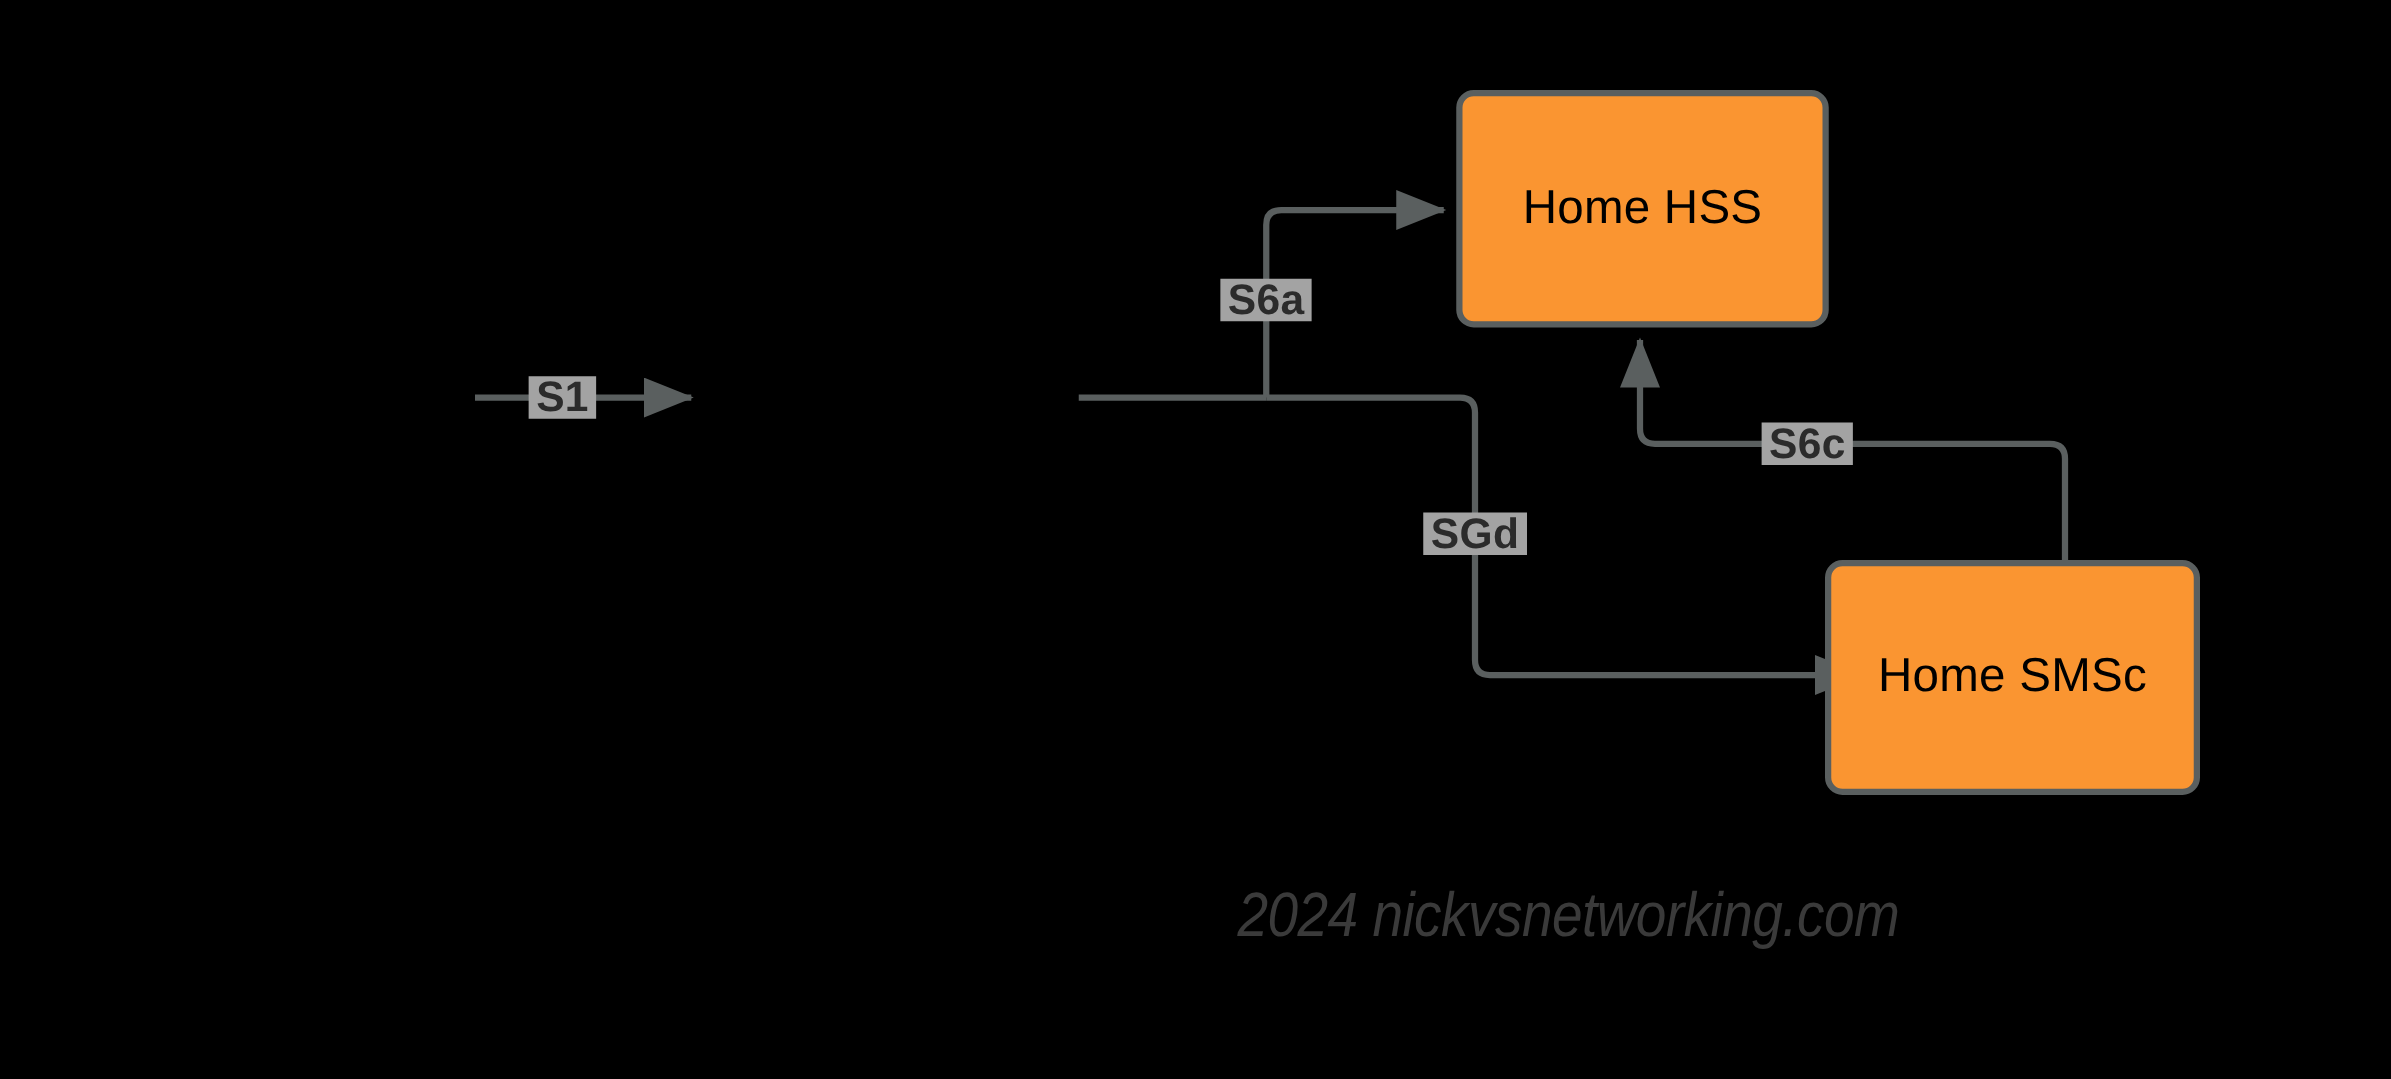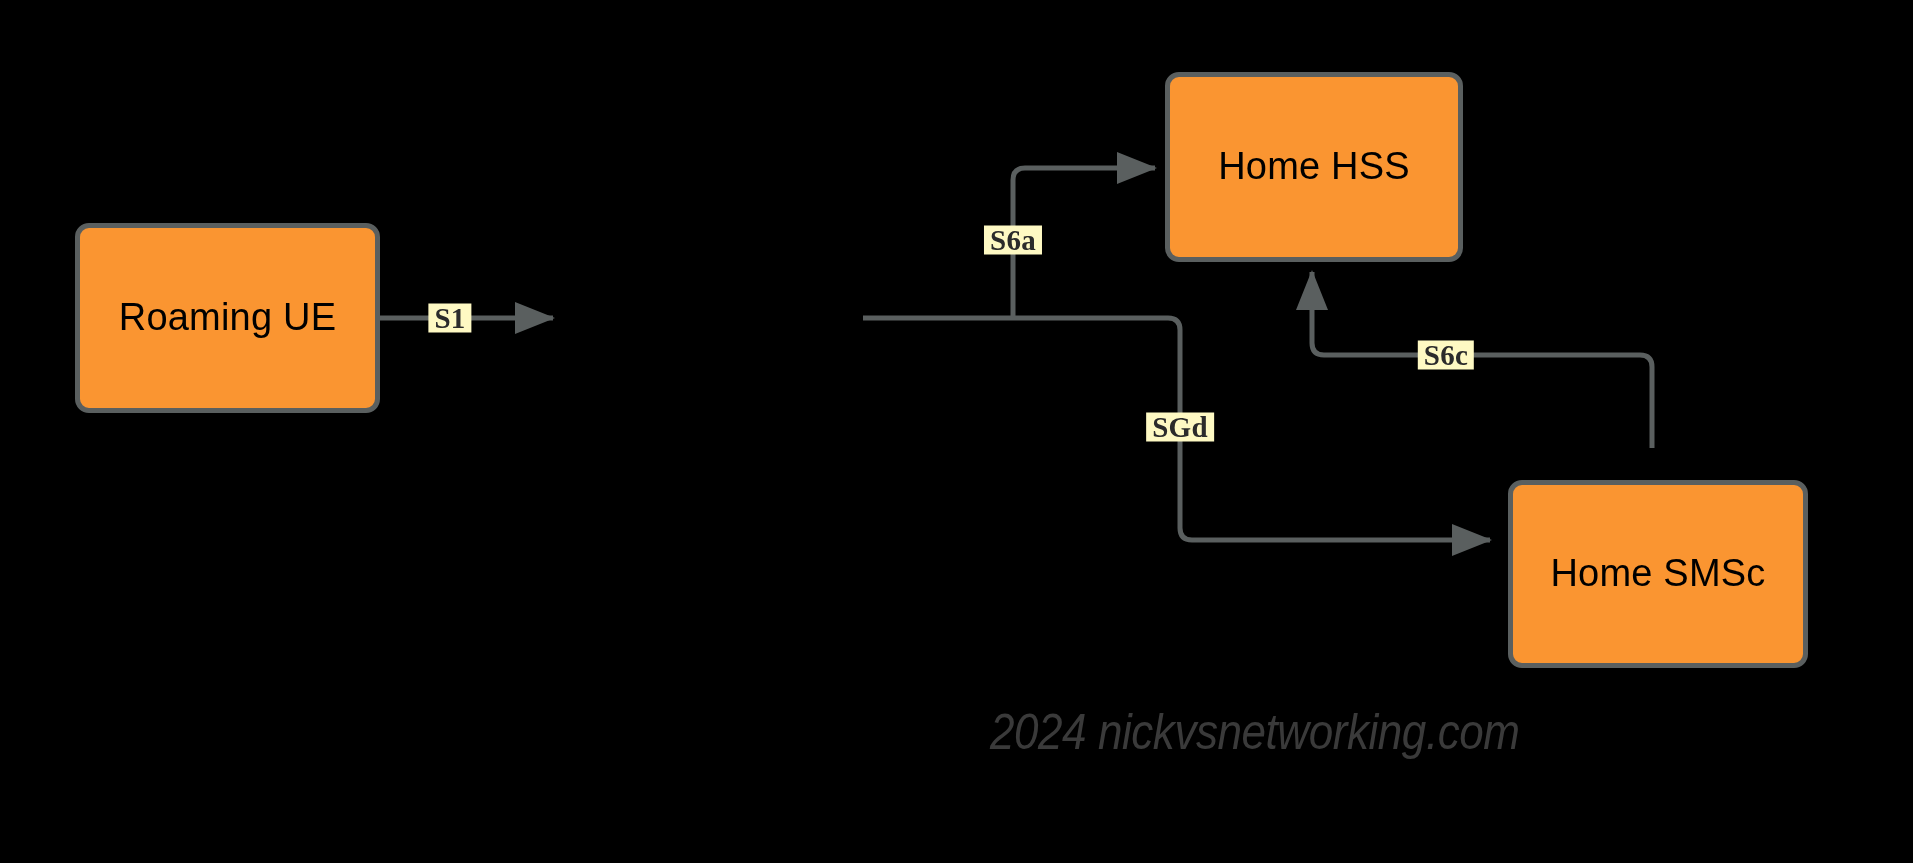--- a/index.html
+++ b/index.html
@@ -33,29 +33,28 @@
     color: #000000;
     font-size: 38px;
     font-weight: 400;
     letter-spacing: 0.2px;
     line-height: 1.1;
     text-align: right;
   }
   .edge-label {
     position: absolute;
     color: #2B2B2B;
-    font-size: 29px;
+    font-size: 34px;
     font-weight: bold;
     letter-spacing: 0.3px;
     white-space: nowrap;
-    background: #fef9c3;
+    background: #a3a3a3;
     padding: 0 6px;
     transform: translate(-50%, -50%);
     line-height: 1;
-    font-family: Liberation Serif, serif;
   }
   .watermark {
     position: absolute;
     color: #3A3A3A;
     font-family: "Liberation Sans Narrow", "Liberation Sans", sans-serif;
     font-size: 50px;
     font-style: italic;
     font-weight: 400;
     letter-spacing: -0.5px;
     white-space: nowrap;
@@ -79,30 +78,27 @@
 
     <path d="M 863 318 L 1013 318" fill="none" stroke="#5A5F5F" stroke-width="5"></path>
 
     <path d="M 1013 318 L 1013 180 Q 1013 168 1025 168 L 1155 168" fill="none" stroke="#5A5F5F" stroke-width="5" marker-end="url(#arrow)"></path>
 
     <path d="M 1013 318 L 1168 318 Q 1180 318 1180 330 L 1180 528 Q 1180 540 1192 540 L 1490 540" fill="none" stroke="#5A5F5F" stroke-width="5" marker-end="url(#arrow)"></path>
 
     <path d="M 1652 448 L 1652 367 Q 1652 355 1640 355 L 1324 355 Q 1312 355 1312 343 L 1312 272" fill="none" stroke="#5A5F5F" stroke-width="5" marker-end="url(#arrow)"></path>
   </svg>
 
-  <div class="node" style="left:75px; top:223px; width:305px; height:190px; background:#FA9531;">
-    <span>Roaming UE</span>
-  </div>
 
 
   <div class="node" style="left:1165px; top:72px; width:298px; height:190px; background:#FA9531;">
     <span>Home HSS</span>
   </div>
 
-  <div class="node" style="left:1508px; top:448px; width:300px; height:188px; background:#FA9531;margin-top:32px;">
+  <div class="node" style="left:1460px; top:448px; width:300px; height:188px; background:#FA9531;">
     <span>Home SMSc</span>
   </div>
 
   <div class="edge-label" style="left:450px; top:318px;">S1</div>
 
   <div class="edge-label" style="left:1013px; top:240px;">S6a</div>
 
   <div class="edge-label" style="left:1180px; top:427px;">SGd</div>
 
   <div class="edge-label" style="left:1446px; top:355px;">S6c</div>

